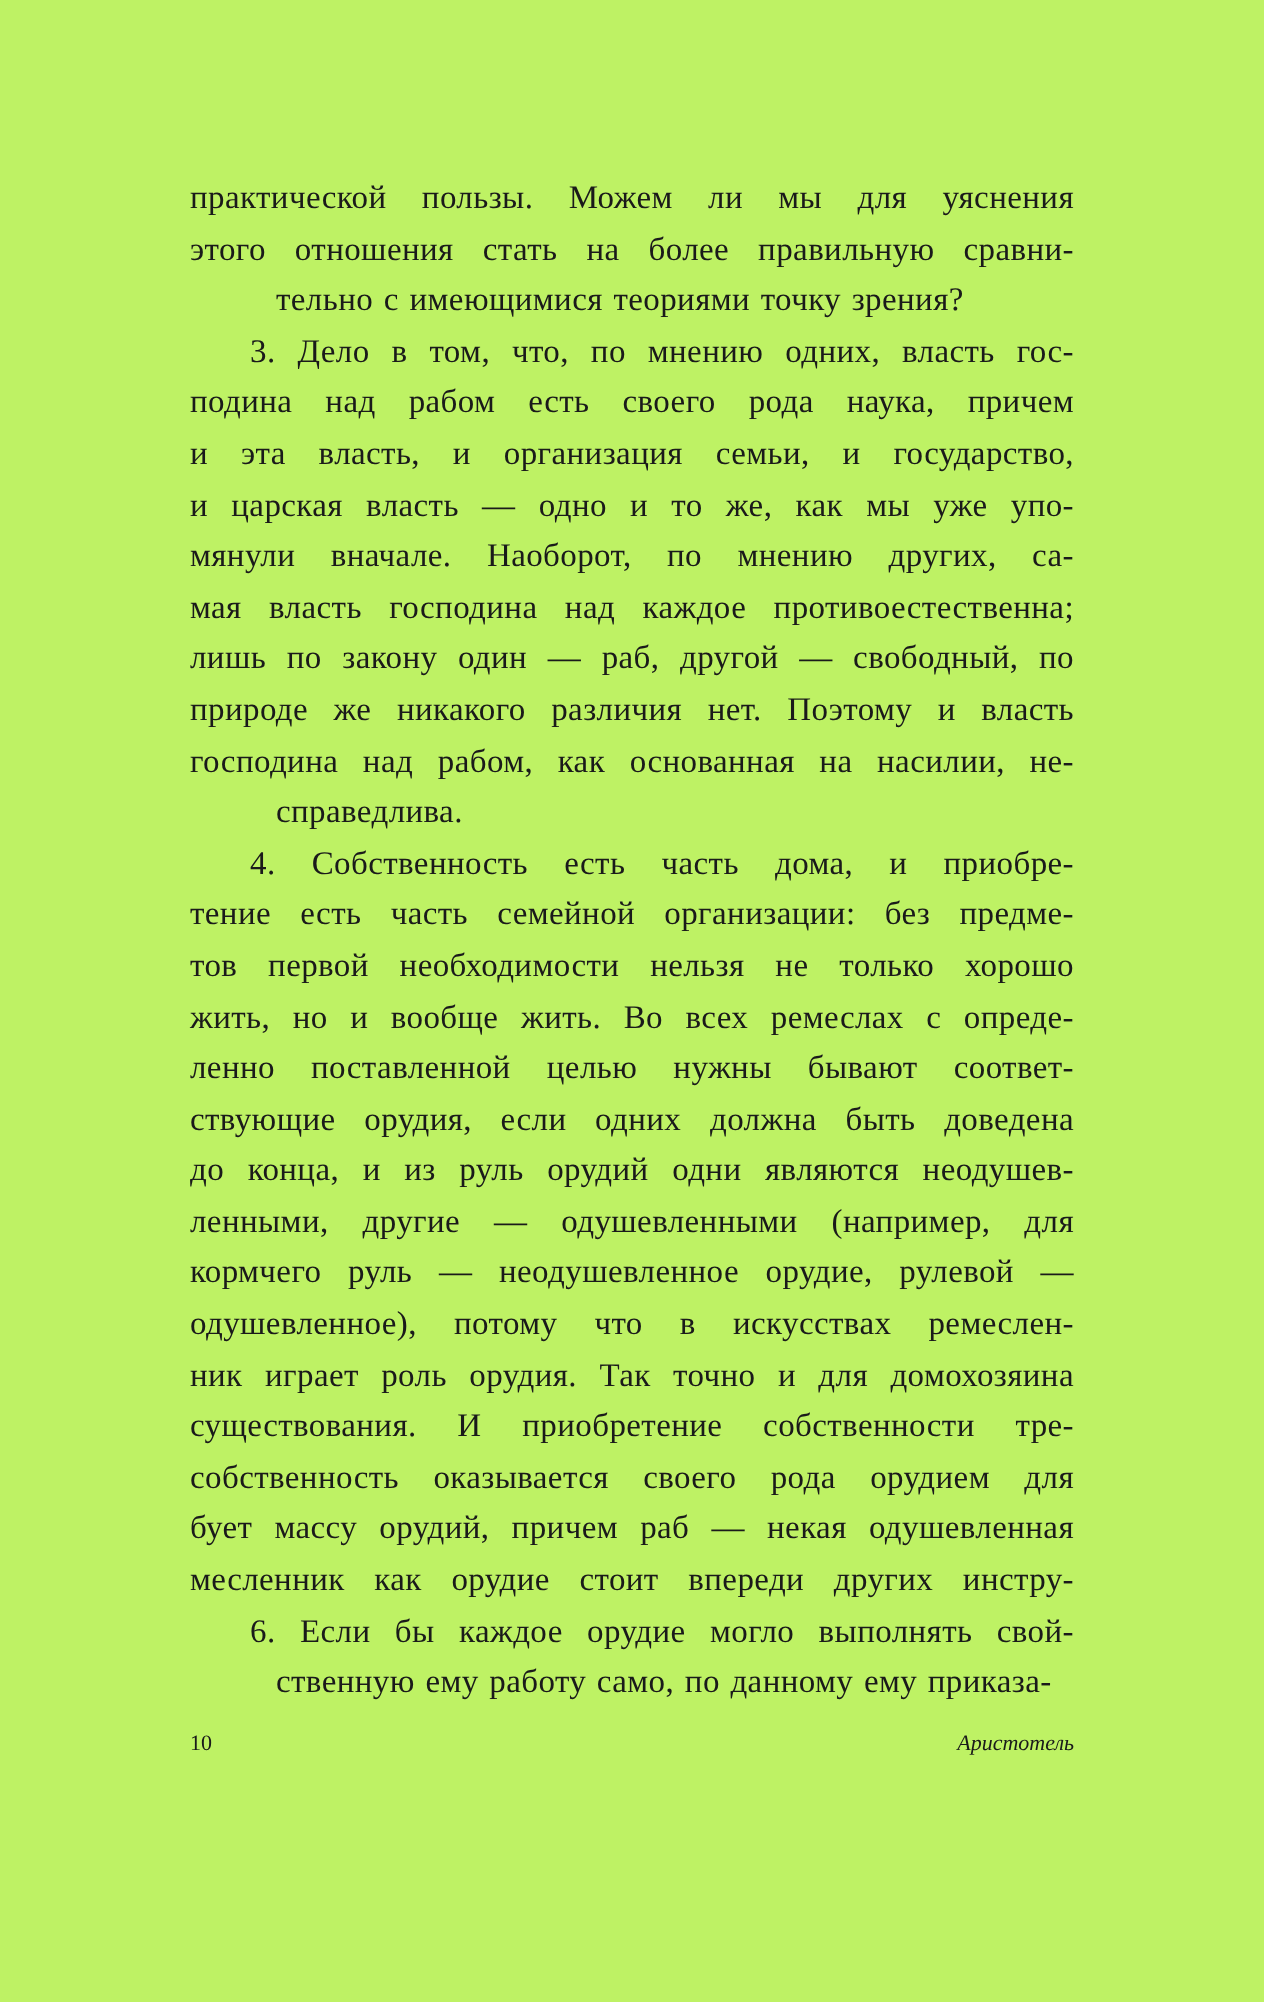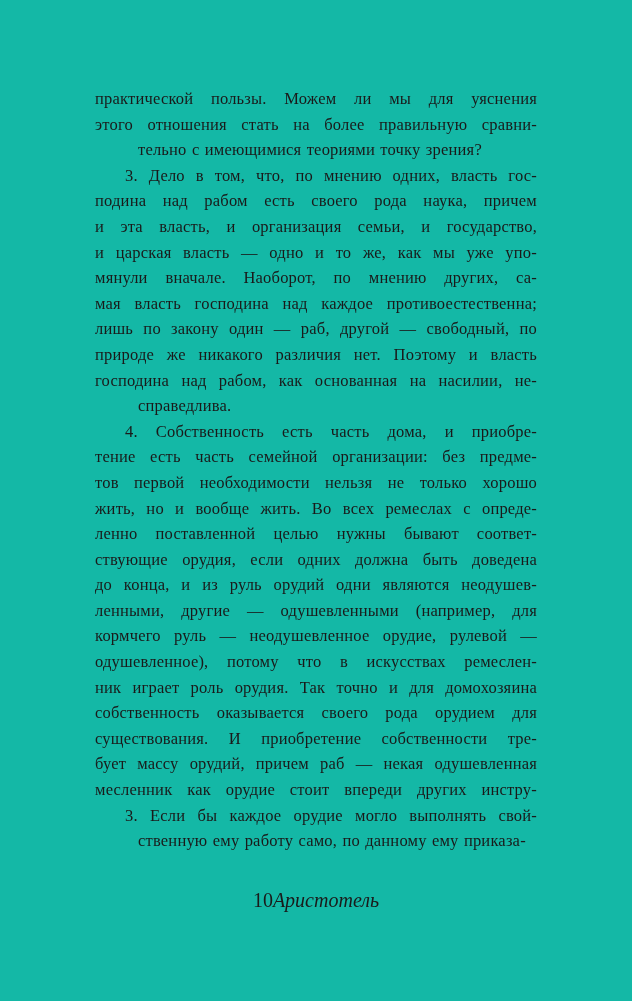--- a/index.html
+++ b/index.html
@@ -11,21 +11,21 @@
     width: 632px;
     height: 1001px;
     position: relative;
     font-family: "Liberation Serif", "DejaVu Serif", serif;
     color: #1a1a1a;
     overflow: hidden;
   }
   .book-page {
     position: absolute;
     inset: 0;
-    background: #14b8a6;
+    background: #bef264;
     box-sizing: border-box;
     padding: 86px 95px 0 95px;
   }
   .text-block {
     width: 442px;
     font-size: 16.5px;
     line-height: 25.6px;
     letter-spacing: 0.2px;
   }
   .para { margin: 0; }
@@ -37,25 +37,25 @@
   }
   .line.last {
     text-align-last: left;
     margin-left: 43px;
   }
   .para.indent .line:first-child {
     text-indent: 30px;
   }
   .footer {
     width: 442px;
-    margin-top: 35px;
+    margin-top: 12px;
     display: flex;
-    justify-content: center;
+    justify-content: space-between;
     align-items: baseline;
-    font-size: 20px;
+    font-size: 11px;
   }
   .page-num {
     font-style: normal;
   }
   .running-title {
     font-style: italic;
   }
 </style>
 </head>
 <body>
@@ -84,27 +84,27 @@
         <div class="line">тение есть часть семейной организации: без предме-</div>
         <div class="line">тов первой необходимости нельзя не только хорошо</div>
         <div class="line">жить, но и вообще жить. Во всех ремеслах с опреде-</div>
         <div class="line">ленно поставленной целью нужны бывают соответ-</div>
         <div class="line">ствующие орудия, если одних должна быть доведена</div>
         <div class="line">до конца, и из руль орудий одни являются неодушев-</div>
         <div class="line">ленными, другие — одушевленными (например, для</div>
         <div class="line">кормчего руль — неодушевленное орудие, рулевой —</div>
         <div class="line">одушевленное), потому что в искусствах ремеслен-</div>
         <div class="line">ник играет роль орудия. Так точно и для домохозяина</div>
+        <div class="line">существования. И приобретение собственности тре-</div>
         <div class="line">собственность оказывается своего рода орудием для</div>
-        <div class="line">существования. И приобретение собственности тре-</div>
         <div class="line">бует массу орудий, причем раб — некая одушевленная</div>
         <div class="line">месленник как орудие стоит впереди других инстру-</div>
       </div>
       <div class="para indent">
-        <div class="line">3. Если бы каждое орудие могло выполнять свой-</div>
+        <div class="line">6. Если бы каждое орудие могло выполнять свой-</div>
         <div class="line last">ственную ему работу само, по данному ему приказа-</div>
       </div>
     </div>
   <div class="footer">
     <span class="page-num">10</span>
     <span class="running-title">Аристотель</span>
   </div>
 </div>
 
 </body></html>

